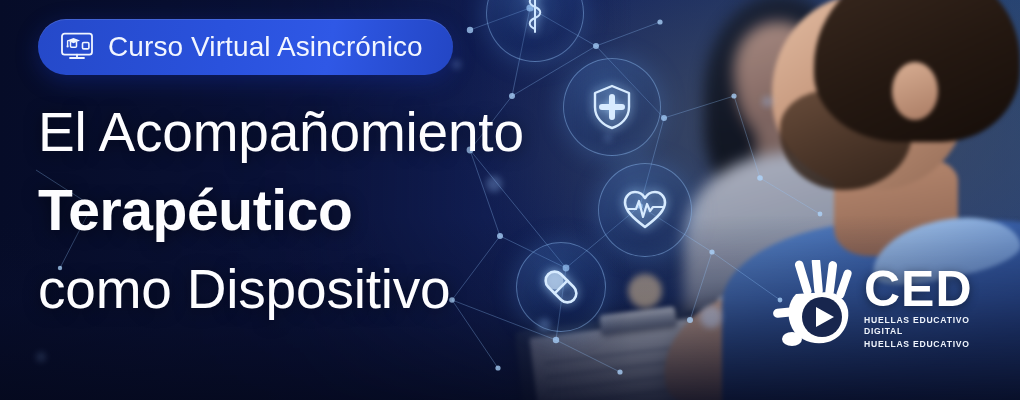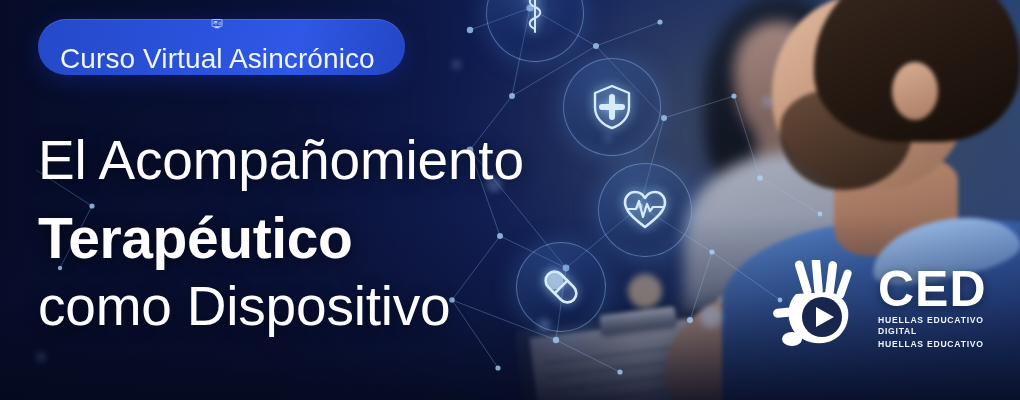--- a/index.html
+++ b/index.html
@@ -140,40 +140,38 @@
   .icon-node svg{filter:drop-shadow(0 0 5px rgba(170,215,255,.85));}
 
   
   .badge{
     position:absolute;left:38px;top:19px;
     height:56px;padding:0 30px 0 22px;
     display:flex;align-items:center;gap:14px;
     border-radius:30px;
     background:linear-gradient(100deg,#2549c9 0%,#2a52dd 45%,#2f58e6 70%,#2346c4 100%);
     box-shadow:0 6px 22px rgba(20,45,150,.45), inset 0 1px 0 rgba(255,255,255,.13);
-    flex-direction:column;
   }
   .badge-label{
     color:#f2f6ff;font-size:28px;letter-spacing:.1px;white-space:nowrap;
     font-weight:400;
   }
 
   
   .headline{position:absolute;left:38px;top:104px;width:600px;}
   .hl{
     color:#fdfdff;line-height:1.02;white-space:nowrap;
     text-shadow:0 2px 16px rgba(0,0,0,.55);
-    margin-top:28px;
   }
   .hl1{font-size:55px;font-weight:400;letter-spacing:-.2px;}
   .hl2{font-size:57px;font-weight:700;letter-spacing:-.4px;margin-top:21px;}
-  .hl3{font-size:55px;font-weight:400;letter-spacing:-.2px;margin-top:11px;}
-
-  
-  .logo{position:absolute;left:772px;top:258px;width:230px;height:96px;display:flex;align-items:center;gap:18px;}
+  .hl3{font-size:55px;font-weight:400;letter-spacing:-.2px;margin-top:22px;}
+
+  
+  .logo{position:absolute;left:772px;top:258px;width:230px;height:96px;display:flex;align-items:center;gap:4px;}
   .logo-mark{width:88px;height:92px;position:relative;flex:0 0 auto;}
   .logo-text{display:flex;flex-direction:column;justify-content:center;padding-top:4px;}
   .logo-ced{
     color:#ffffff;font-size:50px;font-weight:700;line-height:.92;letter-spacing:1px;
     text-shadow:0 2px 10px rgba(0,0,0,.45);
   }
   .logo-sub{color:#eef3fb;font-size:8.6px;font-weight:700;letter-spacing:.75px;line-height:1.35;margin-top:3px;}
 </style>
 </head>
 <body>

